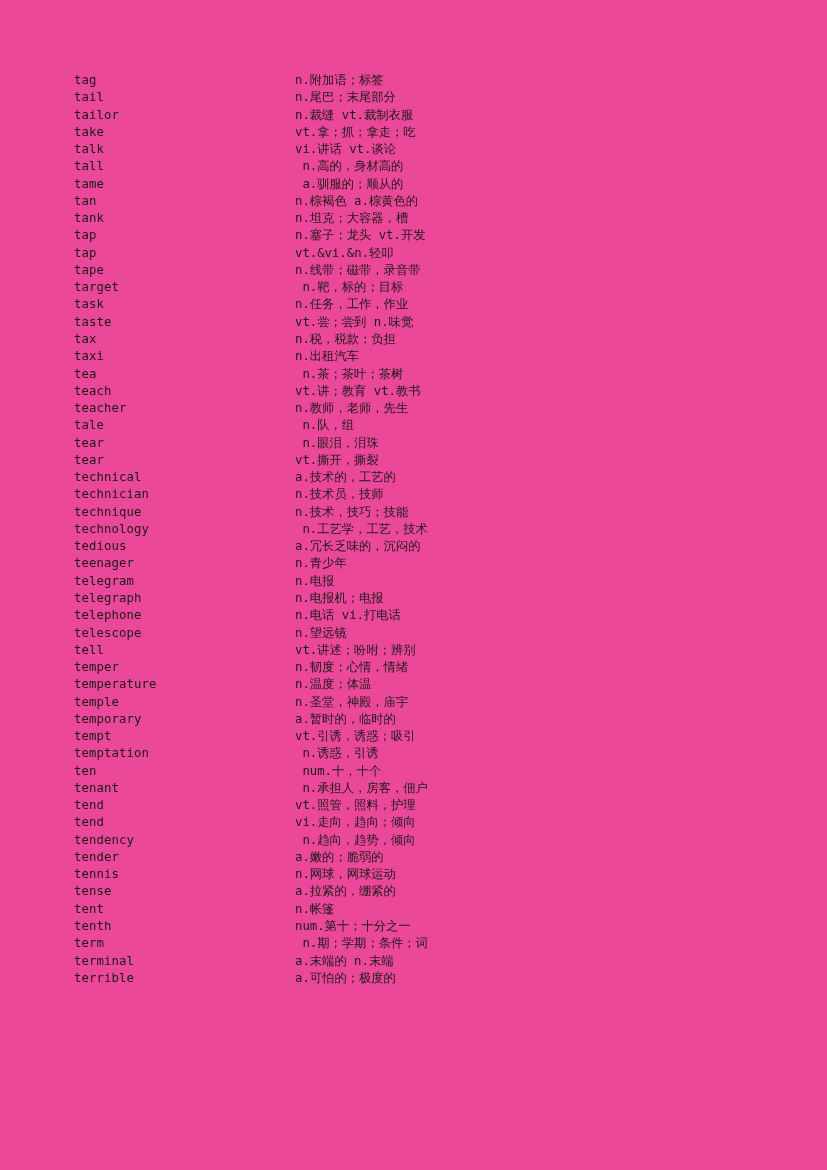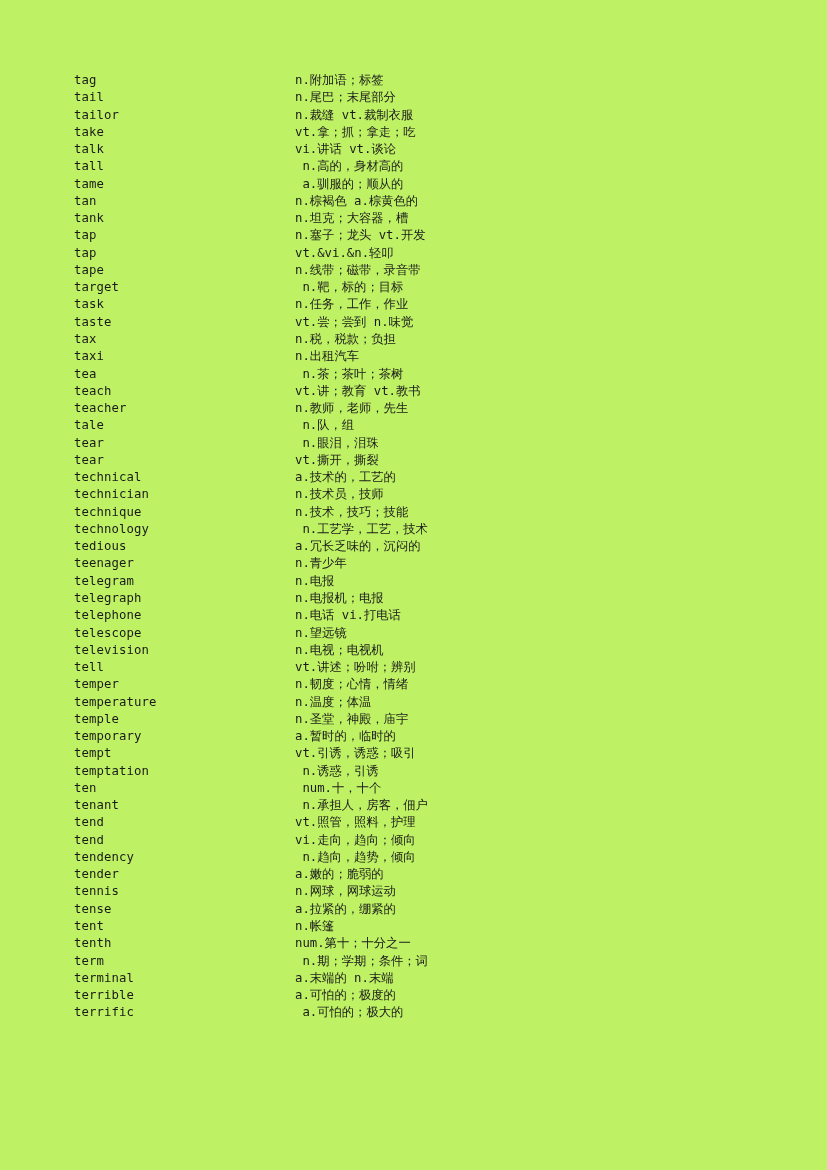--- a/index.html
+++ b/index.html
@@ -12,21 +12,21 @@
     height: 1170px;
     overflow: hidden;
     font-family: "DejaVu Sans Mono", "Liberation Mono", monospace;
     color: #000000;
     -webkit-font-smoothing: none;
   }
   #page {
     position: relative;
     width: 827px;
     height: 1170px;
-    background: #bef264;
+    background: #ec4899;
   }
   #glossary {
     position: absolute;
     left: 74px;
     top: 72px;
     width: 700px;
   }
   .entry {
     display: block;
     height: 17.27px;
@@ -86,36 +86,34 @@
       <div class="entry"><span class="word">technical</span><span class="definition">a.技术的，工艺的</span></div>
       <div class="entry"><span class="word">technician</span><span class="definition">n.技术员，技师</span></div>
       <div class="entry"><span class="word">technique</span><span class="definition">n.技术，技巧；技能</span></div>
       <div class="entry"><span class="word">technology</span><span class="definition"> n.工艺学，工艺，技术</span></div>
       <div class="entry"><span class="word">tedious</span><span class="definition">a.冗长乏味的，沉闷的</span></div>
       <div class="entry"><span class="word">teenager</span><span class="definition">n.青少年</span></div>
       <div class="entry"><span class="word">telegram</span><span class="definition">n.电报</span></div>
       <div class="entry"><span class="word">telegraph</span><span class="definition">n.电报机；电报</span></div>
       <div class="entry"><span class="word">telephone</span><span class="definition">n.电话 vi.打电话</span></div>
       <div class="entry"><span class="word">telescope</span><span class="definition">n.望远镜</span></div>
-      <div class="entry"><span class="word">television</span><span class="definition">n.电视；电视机</span></div>
       <div class="entry"><span class="word">tell</span><span class="definition">vt.讲述；吩咐；辨别</span></div>
       <div class="entry"><span class="word">temper</span><span class="definition">n.韧度；心情，情绪</span></div>
       <div class="entry"><span class="word">temperature</span><span class="definition">n.温度；体温</span></div>
       <div class="entry"><span class="word">temple</span><span class="definition">n.圣堂，神殿，庙宇</span></div>
       <div class="entry"><span class="word">temporary</span><span class="definition">a.暂时的，临时的</span></div>
       <div class="entry"><span class="word">tempt</span><span class="definition">vt.引诱，诱惑；吸引</span></div>
       <div class="entry"><span class="word">temptation</span><span class="definition"> n.诱惑，引诱</span></div>
       <div class="entry"><span class="word">ten</span><span class="definition"> num.十，十个</span></div>
       <div class="entry"><span class="word">tenant</span><span class="definition"> n.承担人，房客，佃户</span></div>
       <div class="entry"><span class="word">tend</span><span class="definition">vt.照管，照料，护理</span></div>
       <div class="entry"><span class="word">tend</span><span class="definition">vi.走向，趋向；倾向</span></div>
       <div class="entry"><span class="word">tendency</span><span class="definition"> n.趋向，趋势，倾向</span></div>
       <div class="entry"><span class="word">tender</span><span class="definition">a.嫩的；脆弱的</span></div>
       <div class="entry"><span class="word">tennis</span><span class="definition">n.网球，网球运动</span></div>
       <div class="entry"><span class="word">tense</span><span class="definition">a.拉紧的，绷紧的</span></div>
       <div class="entry"><span class="word">tent</span><span class="definition">n.帐篷</span></div>
       <div class="entry"><span class="word">tenth</span><span class="definition">num.第十；十分之一</span></div>
       <div class="entry"><span class="word">term</span><span class="definition"> n.期；学期；条件；词</span></div>
       <div class="entry"><span class="word">terminal</span><span class="definition">a.末端的 n.末端</span></div>
       <div class="entry"><span class="word">terrible</span><span class="definition">a.可怕的；极度的</span></div>
-      <div class="entry"><span class="word">terrific</span><span class="definition"> a.可怕的；极大的</span></div>
     </div>
 </div>
 
 </body></html>

